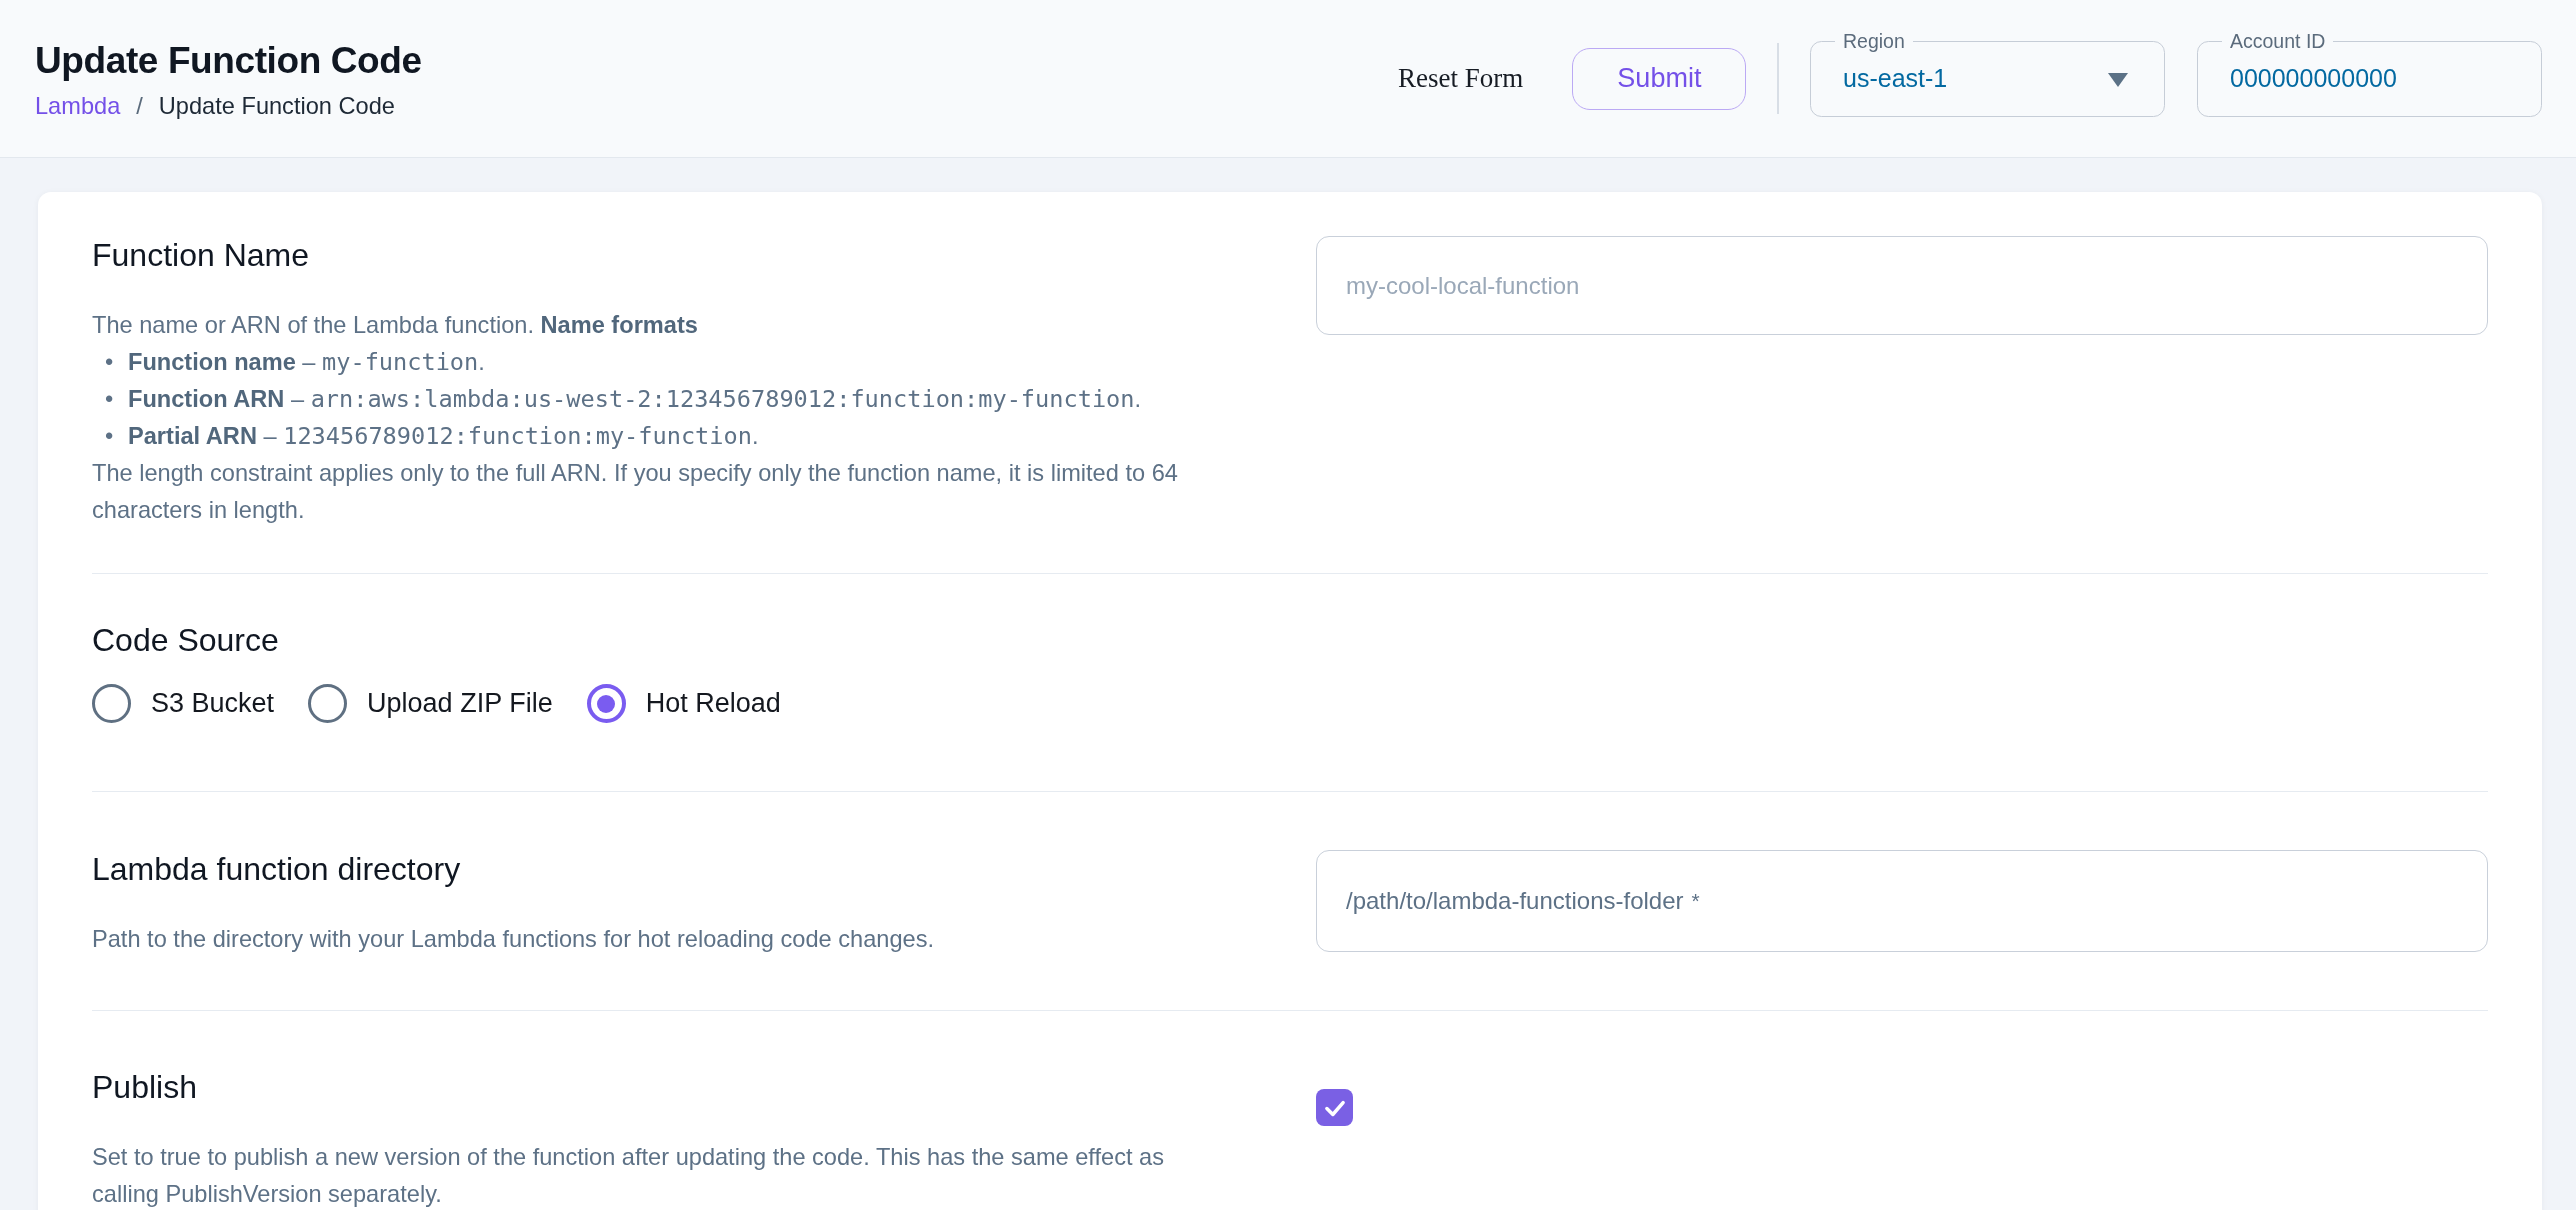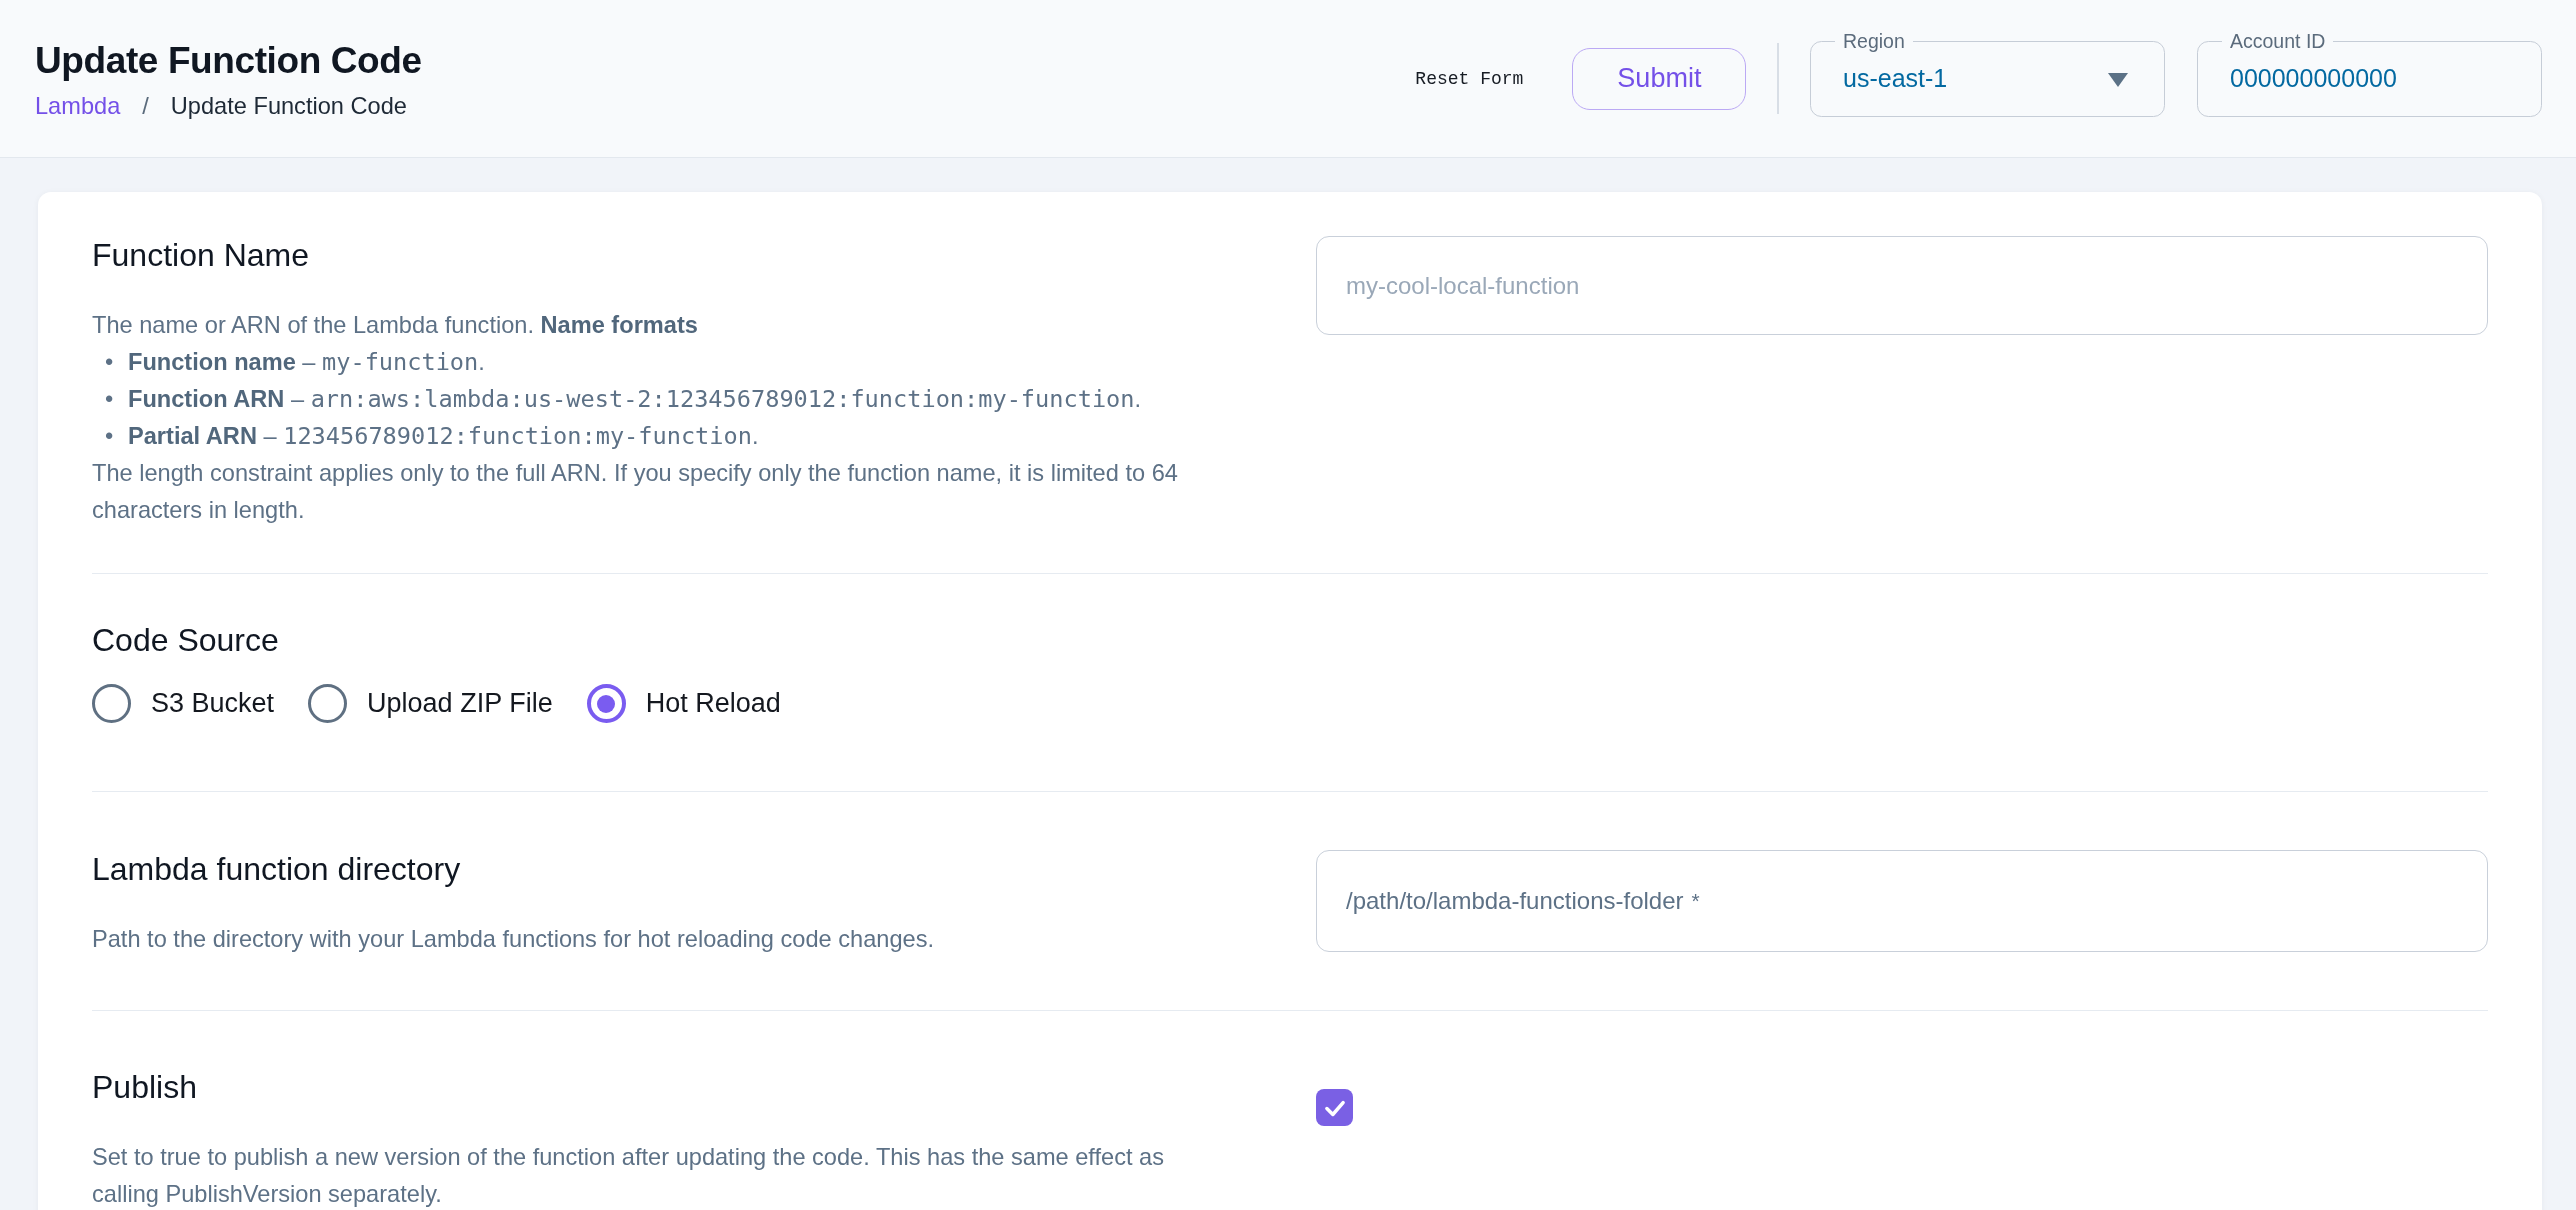--- a/index.html
+++ b/index.html
@@ -10,28 +10,28 @@
     color:#14181f;
   }
   
   .header {
     height:158px; background:#f8fafc; border-bottom:1.6px solid #e3e8ee;
     display:flex; align-items:center; justify-content:space-between;
     padding:0 34px 0 35px;
   }
   .title-block { display:flex; flex-direction:column; gap:11.4px; padding-top:3.2px; }
   .page-title { font-size:37px; font-weight:600; color:#101722; letter-spacing:-0.4px; }
-  .breadcrumb { font-size:23.6px; display:flex; gap:22px; align-items:flex-end; }
+  .breadcrumb { font-size:23.6px; display:flex; gap:16px; align-items:flex-end; }
   .crumb-link { color:#7450e8; cursor:pointer; }
   .crumb-sep { color:#5b6b7c; }
   .crumb-current { color:#1e2936; }
   .header-actions { display:flex; align-items:center; }
   .reset-btn {
-    background:none; border:none; font-family:Liberation Mono, monospace;
-    font-size:18px; font-weight:500; color:#171c24; cursor:pointer; padding:16px 23px;
+    background:none; border:none; font-family:Liberation Serif, serif;
+    font-size:27px; font-weight:500; color:#171c24; cursor:pointer; padding:16px 23px;
   }
   .submit-btn {
     background:transparent; border:1.6px solid #bba9f4; border-radius:18px;
     color:#7450e8; font-family:inherit; font-size:27px; font-weight:500;
     padding:0 44px; height:62px; margin-left:26px; cursor:pointer;
   }
   .vdivider { width:1.6px; height:71px; background:#d8dee6; margin:0 31px; }
   .field {
     position:relative; border:1.6px solid #c6cdd7; border-radius:11.4px;
     height:76px; display:flex; align-items:center; background:transparent;

